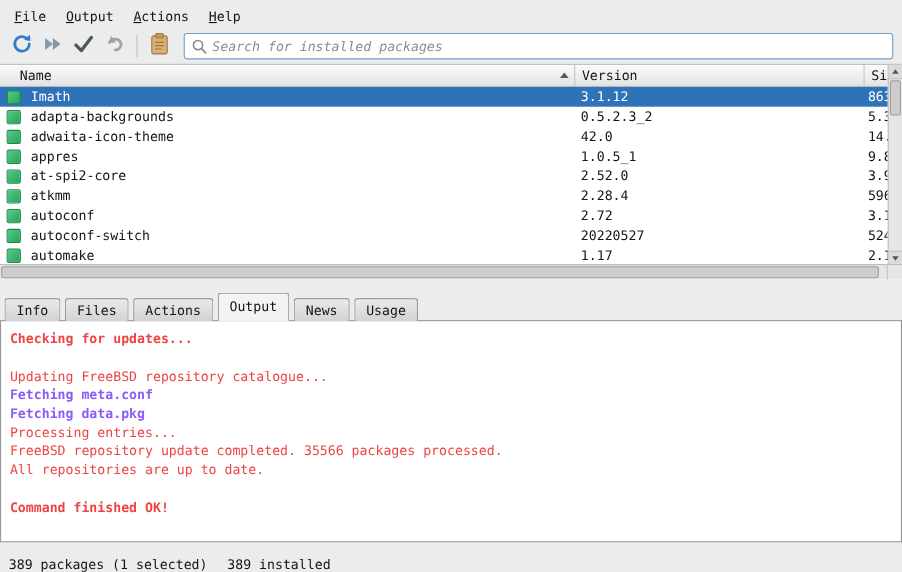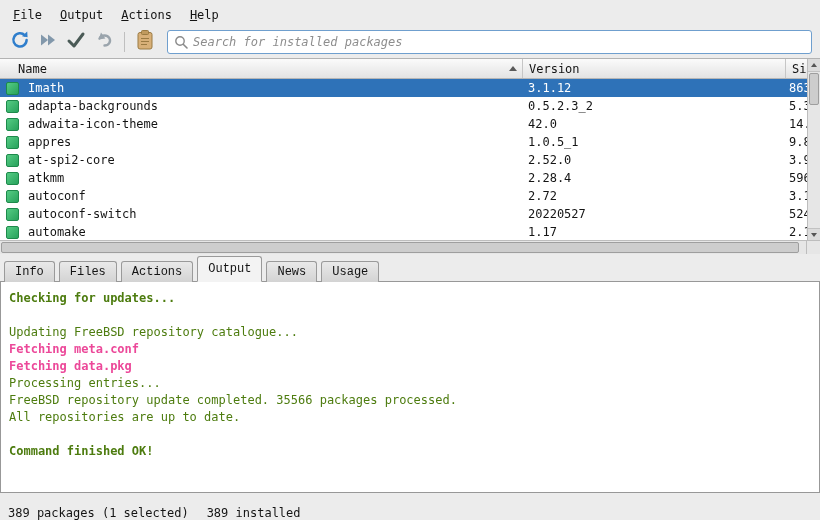--- a/index.html
+++ b/index.html
@@ -74,40 +74,40 @@
 
   
   .hscroll {
     position:absolute; bottom:0; left:0; width:806px; height:14px;
     background:#e6e6e6; border-top:1px solid #bdbdbd;
   }
   .hs-thumb { position:absolute; left:1px; top:1px; height:11px; width:calc(100% - 8px); background:#cdcdcd; border:1px solid #9e9e9e; border-radius:2px; }
   .scroll-corner { position:absolute; bottom:0; right:0; width:14px; height:14px; background:#e6e6e6; border-top:1px solid #bdbdbd; border-left:1px solid #bdbdbd; }
 
   
-  .tabbar { display:flex; align-items:flex-end; height:27px; padding-left:4px; gap:4px; position:relative; z-index:2;font-family:Liberation Mono, monospace; }
+  .tabbar { display:flex; align-items:flex-end; height:37px; padding-left:4px; gap:4px; position:relative; z-index:2; }
   .tab {
     padding:0 10px; height:21px; line-height:20px; font-size:12px;
     background:linear-gradient(#e9e9e9,#d3d3d3);
     border:1px solid #9a9a9a; border-bottom:none;
     border-radius:3px 3px 0 0; margin-bottom:-1px; cursor:default; white-space:nowrap;
   }
   .tab.active {
     height:26px; line-height:25px; background:#f3f3f3;
     border-bottom:1px solid #f3f3f3;
   }
 
   
   .output {
     flex:1; background:#ffffff; border:1px solid #989898;
     padding:8px 8px; overflow:hidden; position:relative; z-index:1;
   }
-  .out-line { height:17px; line-height:17px; white-space:pre; font-size:12px; color:#4d7c0f; }
+  .out-line { height:17px; line-height:17px; white-space:pre; font-size:12px; color:#ef4444; }
   .out-line.bold { font-weight:bold; }
-  .out-line.fetch { font-weight:bold; color:#ec4899; }
+  .out-line.fetch { font-weight:bold; color:#8b5cf6; }
 
   
   .statusbar { height:27px; display:flex; align-items:flex-end; gap:18px; padding:0 8px; background:#ececec; font-size:12px; }
 </style>
 </head>
 <body>
 
 <div class="window">
 
   <div class="menubar">

